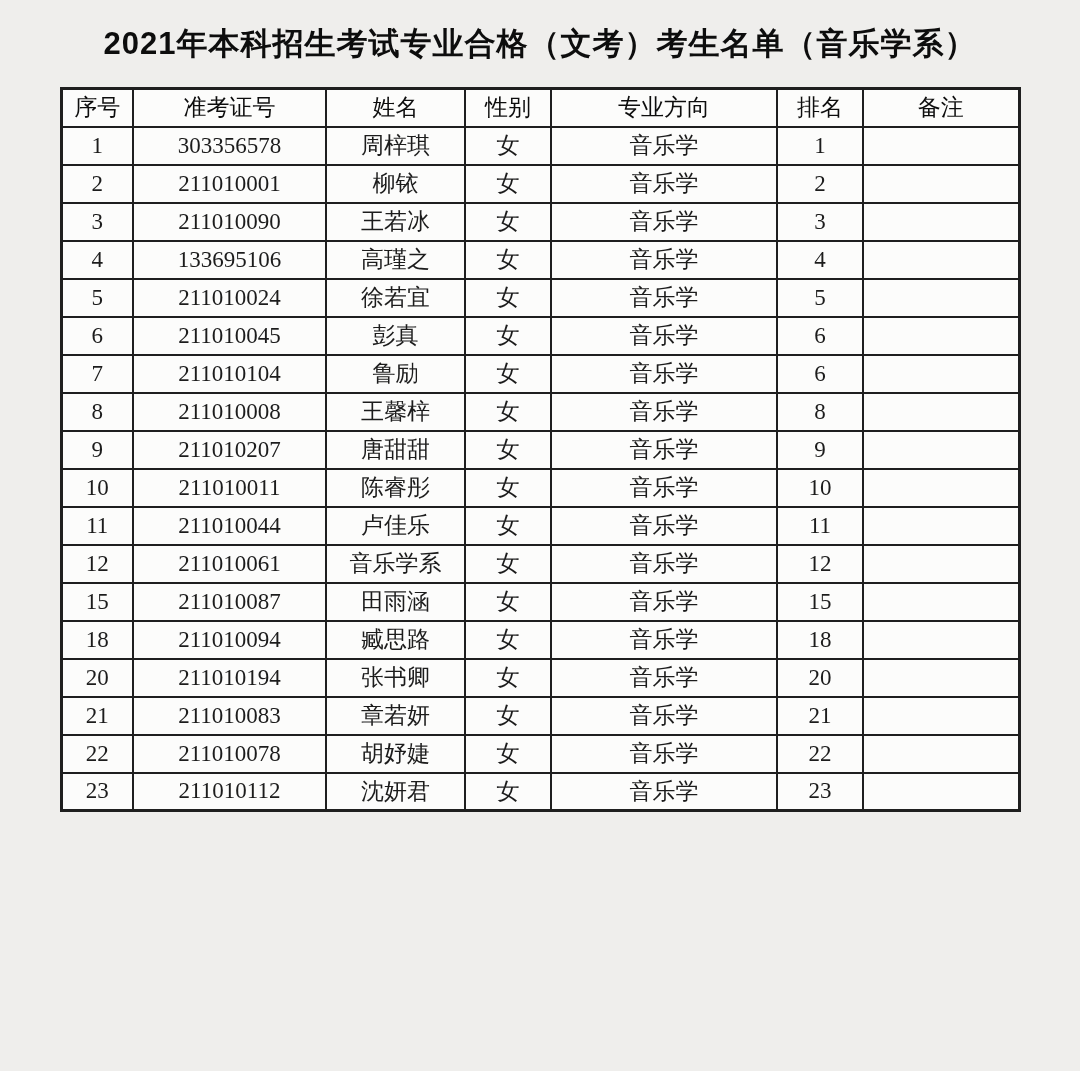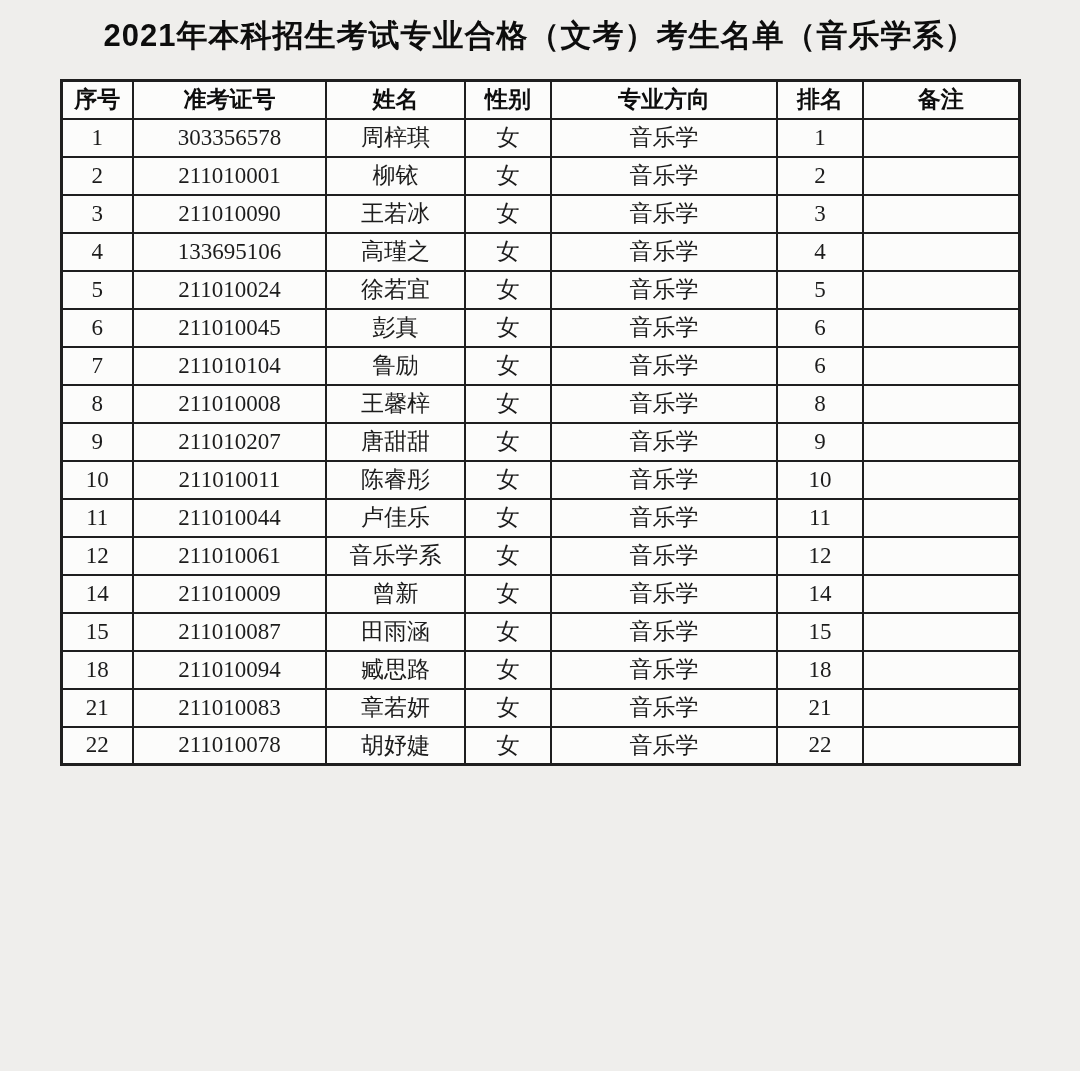--- a/index.html
+++ b/index.html
@@ -9,21 +9,21 @@
   }
   body {
     width: 1080px;
     height: 1071px;
     background: #efeeec;
     font-family: "Liberation Serif", serif;
     color: #161616;
     overflow: hidden;
   }
   .page-title {
-    margin: 0;
+    margin: 8px;
     padding-top: 15px;
     text-align: center;
     font-family: "Liberation Sans", sans-serif;
     font-weight: bold;
     font-size: 31px;
     letter-spacing: 1px;
     color: #0d0d0d;
   }
   table.roster {
     border-collapse: collapse;
@@ -38,21 +38,21 @@
     border: 2px solid #1f1f1f;
     height: 38px;
     padding: 0 2px;
     text-align: center;
     vertical-align: middle;
     overflow: hidden;
     white-space: nowrap;
   }
   table.roster th {
     font-family: "Liberation Sans", sans-serif;
-    font-weight: bold;
+    font-weight: normal;
     font-size: 23px;
     color: #0d0d0d;
   }
   table.roster td {
     font-family: "Liberation Serif", serif;
     font-size: 23px;
     color: #1c1c1c;
   }
   col.c-no     { width: 72px;  }
   col.c-ticket { width: 193px; }
@@ -193,60 +193,69 @@
         <tr>
     <td>12</td>
     <td>211010061</td>
     <td>音乐学系</td>
     <td>女</td>
     <td>音乐学</td>
     <td>12</td>
     <td></td>
   </tr>
         <tr>
-    <td>14</td>
-    <td>211010009</td>
-    <td>曾新</td>
-    <td>女</td>
-    <td>音乐学</td>
-    <td>14</td>
-    <td></td>
-  </tr>
-        <tr>
     <td>15</td>
     <td>211010087</td>
     <td>田雨涵</td>
     <td>女</td>
     <td>音乐学</td>
     <td>15</td>
     <td></td>
   </tr>
         <tr>
     <td>18</td>
     <td>211010094</td>
     <td>臧思路</td>
     <td>女</td>
     <td>音乐学</td>
     <td>18</td>
     <td></td>
   </tr>
         <tr>
+    <td>20</td>
+    <td>211010194</td>
+    <td>张书卿</td>
+    <td>女</td>
+    <td>音乐学</td>
+    <td>20</td>
+    <td></td>
+  </tr>
+        <tr>
     <td>21</td>
     <td>211010083</td>
     <td>章若妍</td>
     <td>女</td>
     <td>音乐学</td>
     <td>21</td>
     <td></td>
   </tr>
         <tr>
     <td>22</td>
     <td>211010078</td>
     <td>胡妤婕</td>
     <td>女</td>
     <td>音乐学</td>
     <td>22</td>
     <td></td>
   </tr>
+        <tr>
+    <td>23</td>
+    <td>211010112</td>
+    <td>沈妍君</td>
+    <td>女</td>
+    <td>音乐学</td>
+    <td>23</td>
+    <td></td>
+  </tr>
       </tbody>
   </table>
 
 </div>
 
 </body></html>

